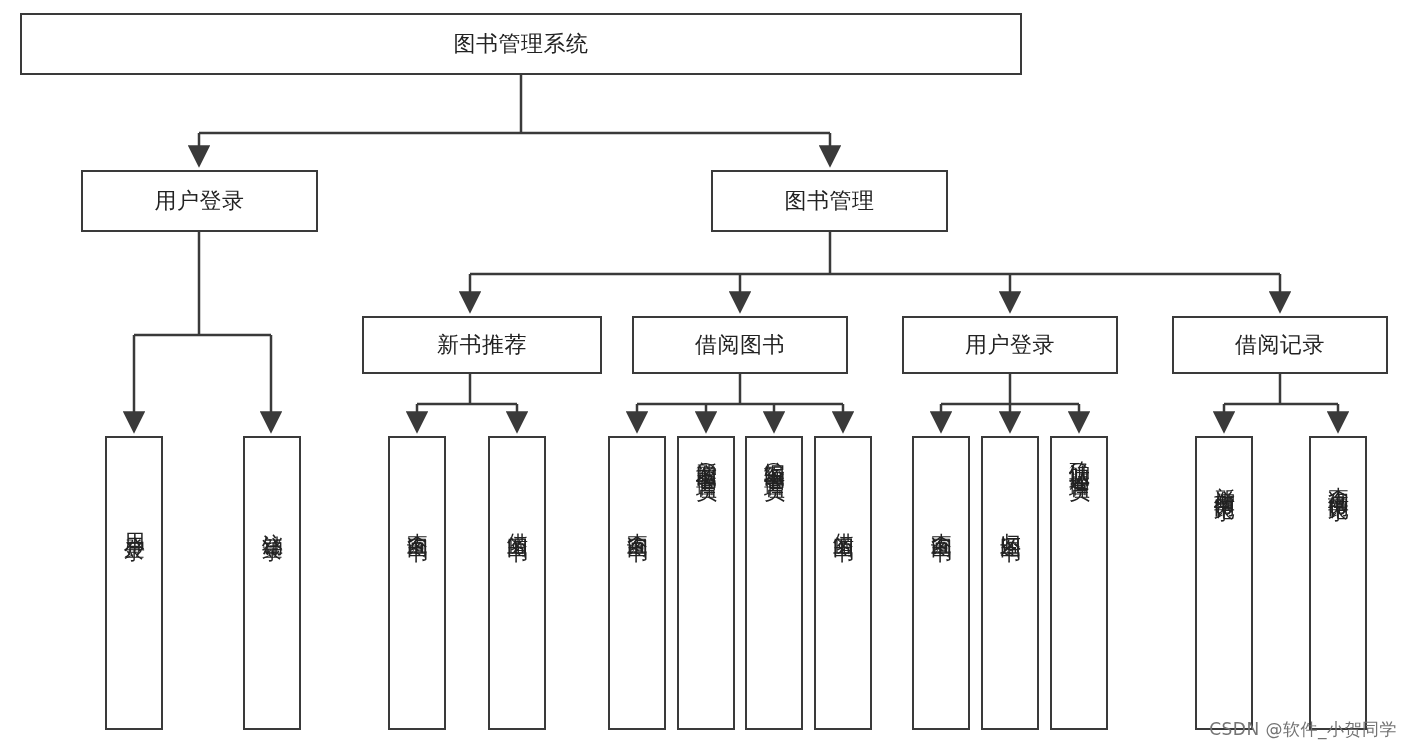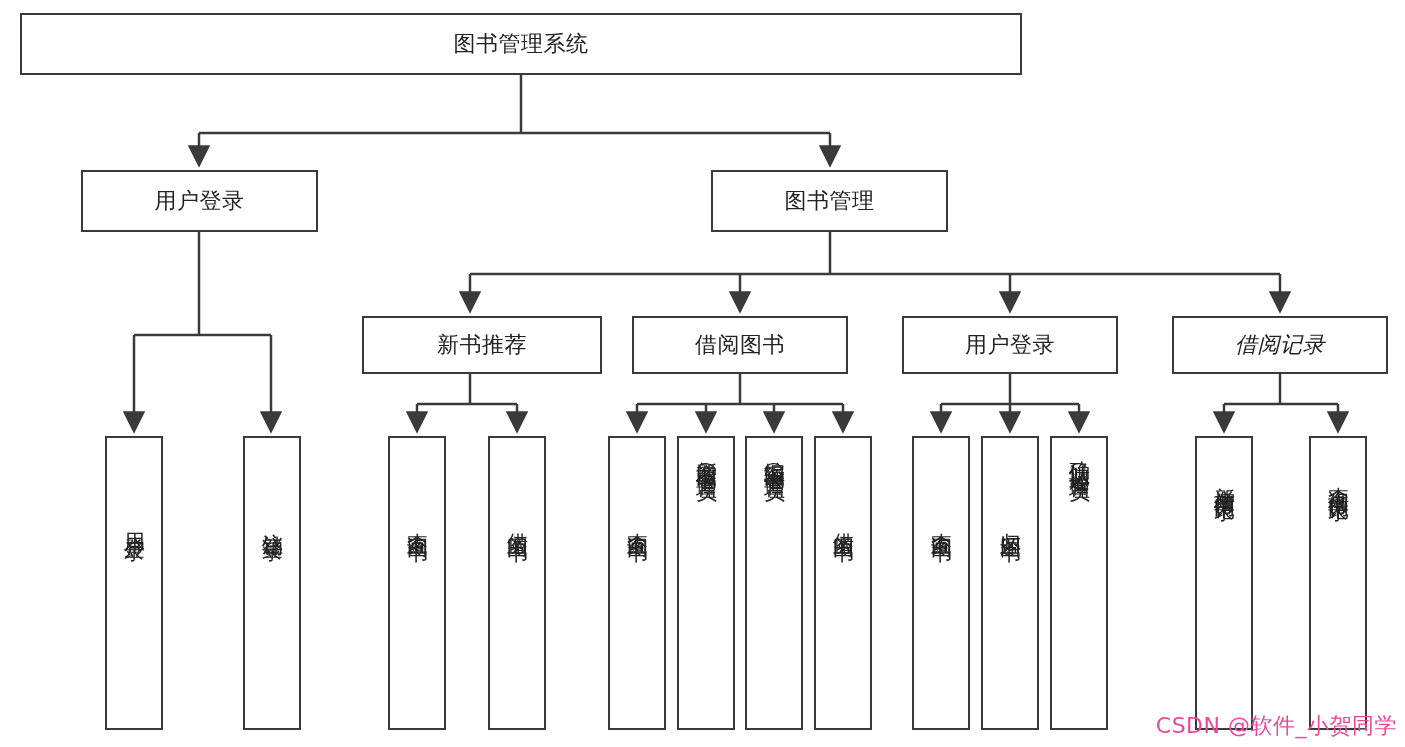--- a/index.html
+++ b/index.html
@@ -59,22 +59,22 @@
     text-orientation: upright;
     font-size: 21px;
     line-height: 1.0;
     letter-spacing: 3px;
     white-space: nowrap;
   }
   .watermark {
     position: absolute;
     right: 8px;
     bottom: 6px;
-    font-size: 22px;
-    color: #ec4899;
+    font-size: 17px;
+    color: #737373;
     z-index: 5;
     white-space: nowrap;
     letter-spacing: 0.5px;
   }
 </style>
 </head>
 <body>
 
 <div id="canvas">
 
@@ -141,21 +141,21 @@
 
   <div class="node horiz" style="left:362px; top:316px; width:240px; height:58px;">
     <span class="lbl">新书推荐</span>
   </div>
   <div class="node horiz" style="left:632px; top:316px; width:216px; height:58px;">
     <span class="lbl">借阅图书</span>
   </div>
   <div class="node horiz" style="left:902px; top:316px; width:216px; height:58px;">
     <span class="lbl">用户登录</span>
   </div>
-  <div class="node horiz" style="left:1172px; top:316px; width:216px; height:58px;font-style:italic;">
+  <div class="node horiz" style="left:1172px; top:316px; width:216px; height:58px;">
     <span class="lbl">借阅记录</span>
   </div>
 
   <div class="node vert" style="left:105px; top:436px; width:58px; height:294px; padding-top:78px;">
     <span class="lbl">用户登录</span>
   </div>
   <div class="node vert" style="left:243px; top:436px; width:58px; height:294px; padding-top:78px;">
     <span class="lbl">注销登录</span>
   </div>
 

